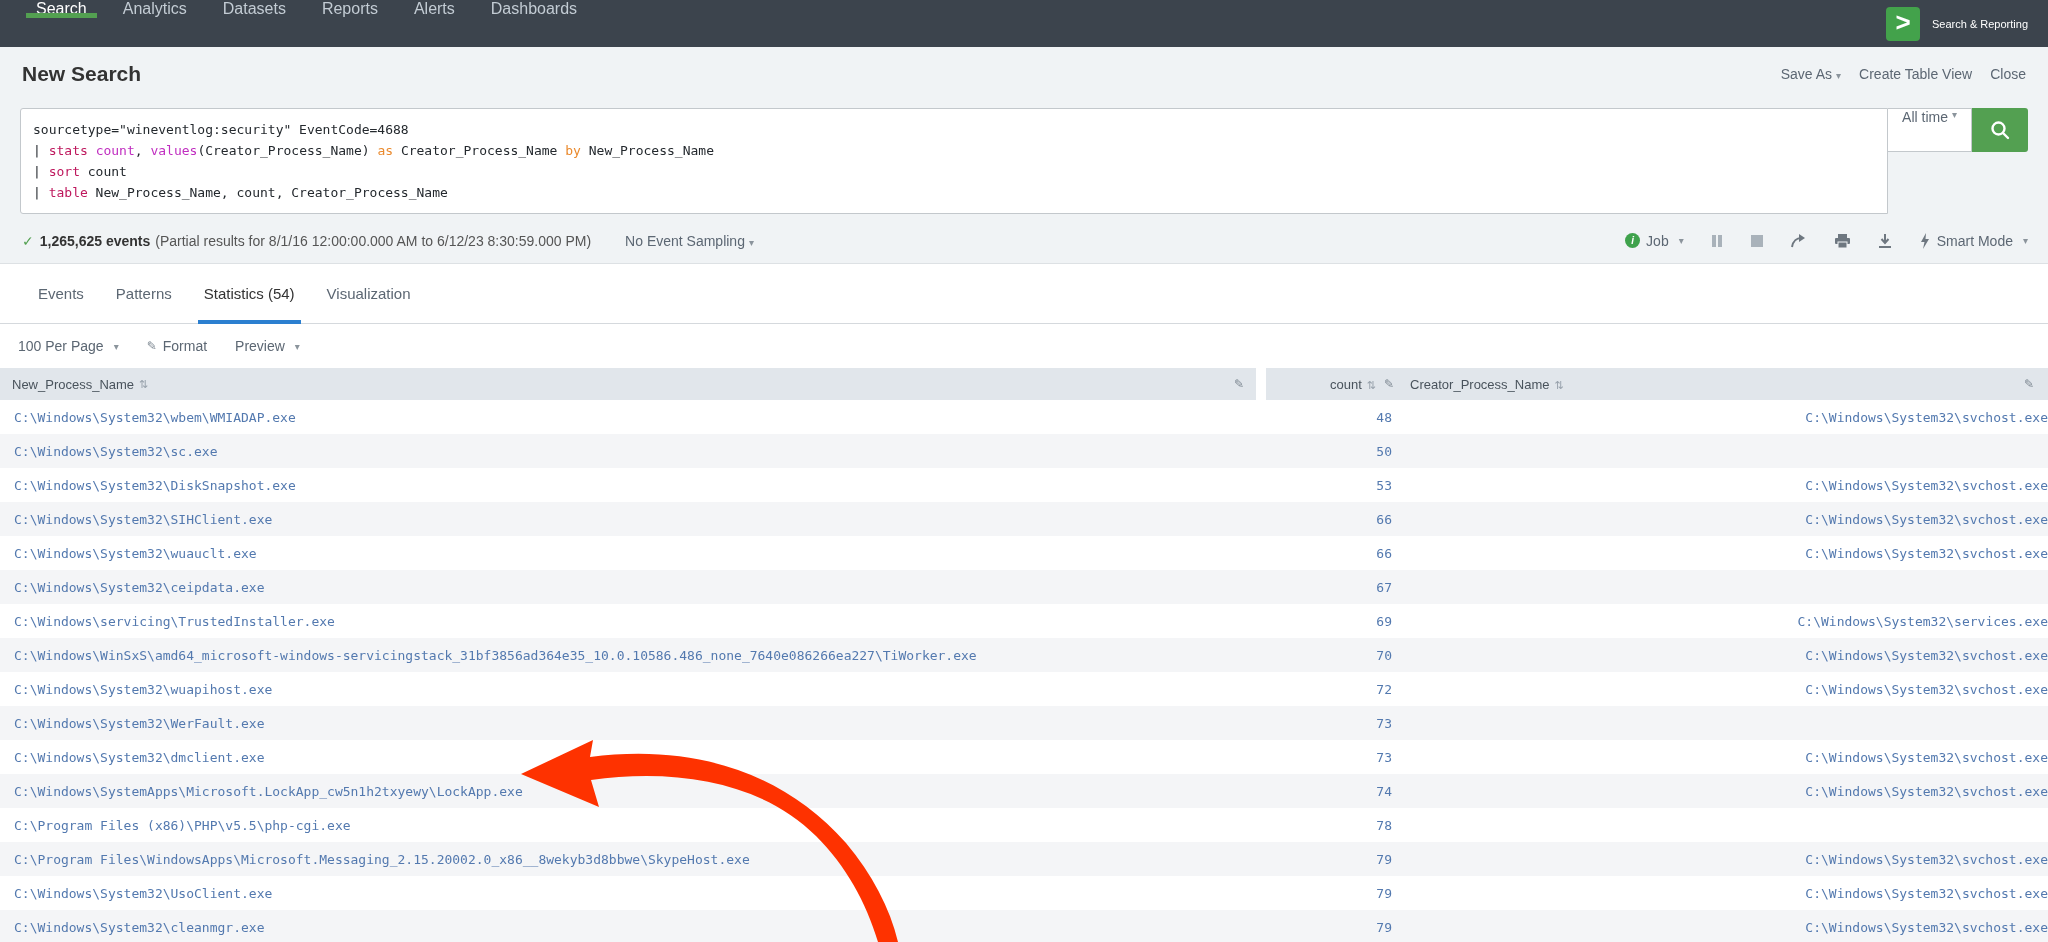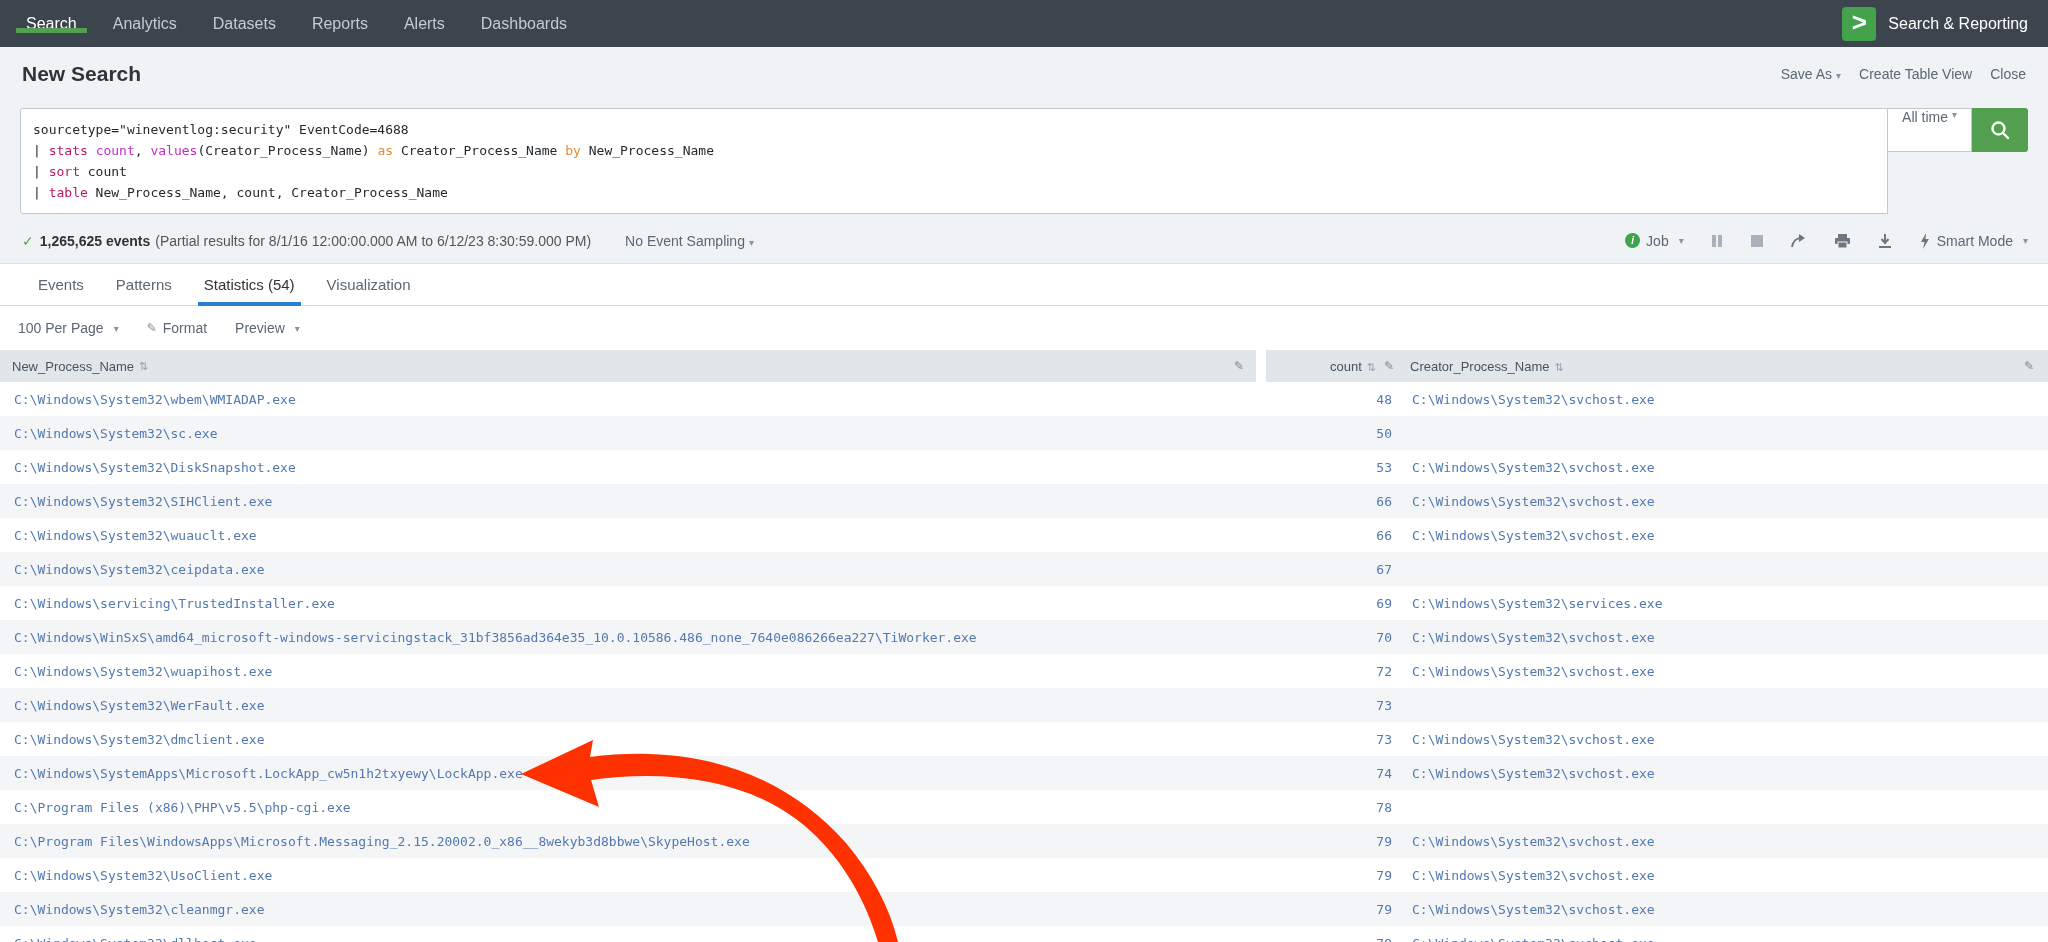--- a/index.html
+++ b/index.html
@@ -1,31 +1,31 @@
 <!DOCTYPE html>
 <html><head>
 <meta charset="utf-8">
 <style>
   * { box-sizing: border-box; margin: 0; padding: 0; }
   html,body { width:2048px; height:942px; overflow:hidden; background:#fff;
     font-family:"Liberation Sans", sans-serif; }
 
   
   .navbar { height:47px; background:#3c444d; display:flex; align-items:stretch; position:relative; }
-  .nav-left { display:flex; align-items:center; padding-left:8px; }
+  .nav-left { display:flex; align-items:flex-start; padding-left:18px; }
   .nav-item { position:relative; display:flex; align-items:center; padding:0 18px;
     color:#c3ccd4; font-size:16px; cursor:pointer; }
   .nav-item.active { color:#fff; }
   .nav-item.active::after { content:""; position:absolute; left:8px; right:8px; bottom:0;
     height:5px; background:#53a051; }
   .nav-right { margin-left:auto; display:flex; align-items:center; gap:12px; padding-right:20px; }
   .app-logo { width:34px; height:34px; background:#43a24b; border-radius:4px; color:#fff;
     font-size:26px; font-weight:bold; display:flex; align-items:center; justify-content:center;
     line-height:1; padding-bottom:3px; }
-  .app-name { color:#fff; font-size:16px; }
+  .app-name { color:#fff; font-size:11px; }
 
   
   .subheader { background:#f0f3f5; display:flex; align-items:center; height:53px; padding:0 22px; }
   .page-title { font-size:21px; font-weight:600; color:#333; }
   .sub-actions { margin-left:auto; display:flex; align-items:center; gap:18px;
     color:#5c6773; font-size:14px; }
   .sub-actions span { cursor:pointer; }
   .caret { font-size:10px; color:#8b949c; margin-left:4px; }
 
   
@@ -48,21 +48,21 @@
   .ev-rest { color:#555; margin-left:5px; }
   .sampling { margin-left:34px; color:#5c6773; cursor:pointer; }
   .job-group { margin-left:auto; display:flex; align-items:center; gap:26px; color:#5c6773; }
   .job-group .ctl { display:flex; align-items:center; gap:6px; cursor:pointer; }
   .info-dot { width:15px; height:15px; border-radius:50%; background:#3fa24c; color:#fff;
     font-size:10px; font-weight:bold; display:flex; align-items:center; justify-content:center;
     font-style:italic; }
   .icon-svg { display:block; }
 
   
-  .tabs-row { background:#fff; height:42px; display:flex; align-items:stretch; padding-left:22px;
+  .tabs-row { background:#fff; height:60px; display:flex; align-items:stretch; padding-left:22px;
     border-bottom:1px solid #d5d9dd; }
   .tab { position:relative; display:flex; align-items:center; padding:0 16px; font-size:15px;
     color:#5c6773; cursor:pointer; }
   .tab.active { color:#333; }
   .tab.active::after { content:""; position:absolute; left:10px; right:10px; bottom:-1px;
     height:4px; background:#2b7fd0; }
 
   
   .controls-row { background:#fff; height:44px; display:flex; align-items:center; gap:28px;
     padding-left:18px; font-size:14px; color:#5c6773; }
@@ -80,21 +80,21 @@
   .th-right .pencil-mid { margin-left:8px; }
   .th-creator { margin-left:16px; }
   .th-spacer { flex:1; }
 
   .tbody { }
   .trow { display:flex; height:34px; align-items:center;
     font-family:"DejaVu Sans Mono", monospace; font-size:13px; }
   .trow:nth-child(even) { background:#f4f5f7; }
   .td.path { width:1266px; padding-left:14px; overflow:hidden; white-space:nowrap; }
   .td.count { width:126px; text-align:right; }
-  .td.creator { flex:1; padding-left:20px; overflow:hidden; white-space:nowrap; }
+  .td.creator { flex:1; padding-left:20px; overflow:hidden; white-space:nowrap;text-align:right; }
   .cell-link { color:#5379af; cursor:pointer; }
 
   
   .annotation { position:absolute; left:0; top:0; pointer-events:none; z-index:9; }
 </style>
 </head>
 <body>
 
 <div class="navbar">
   <div class="nav-left">

